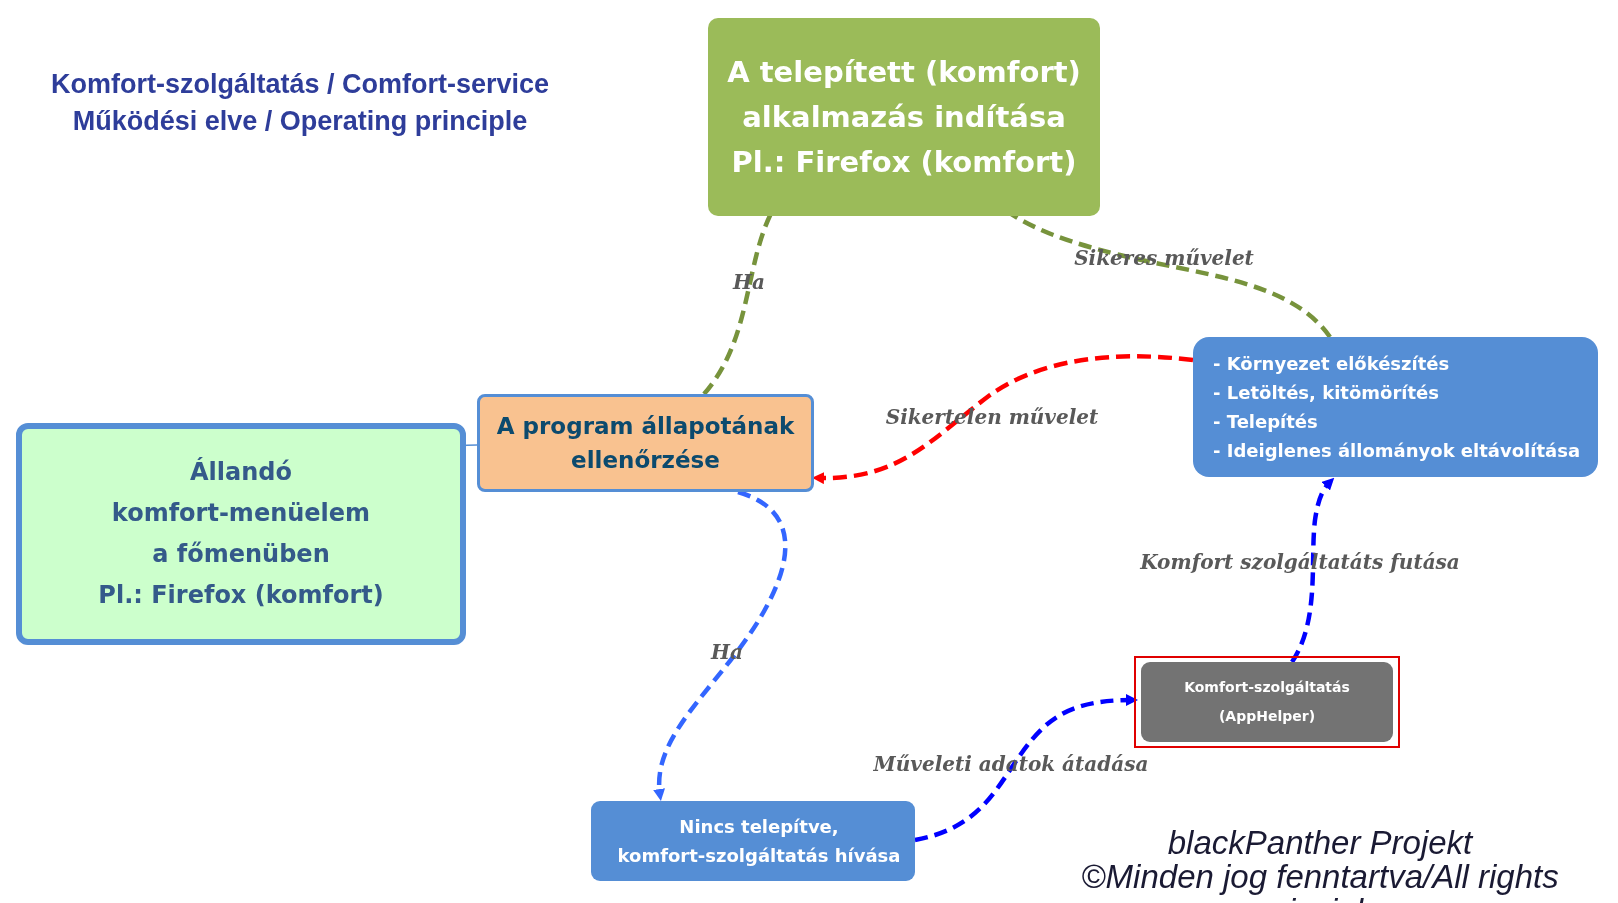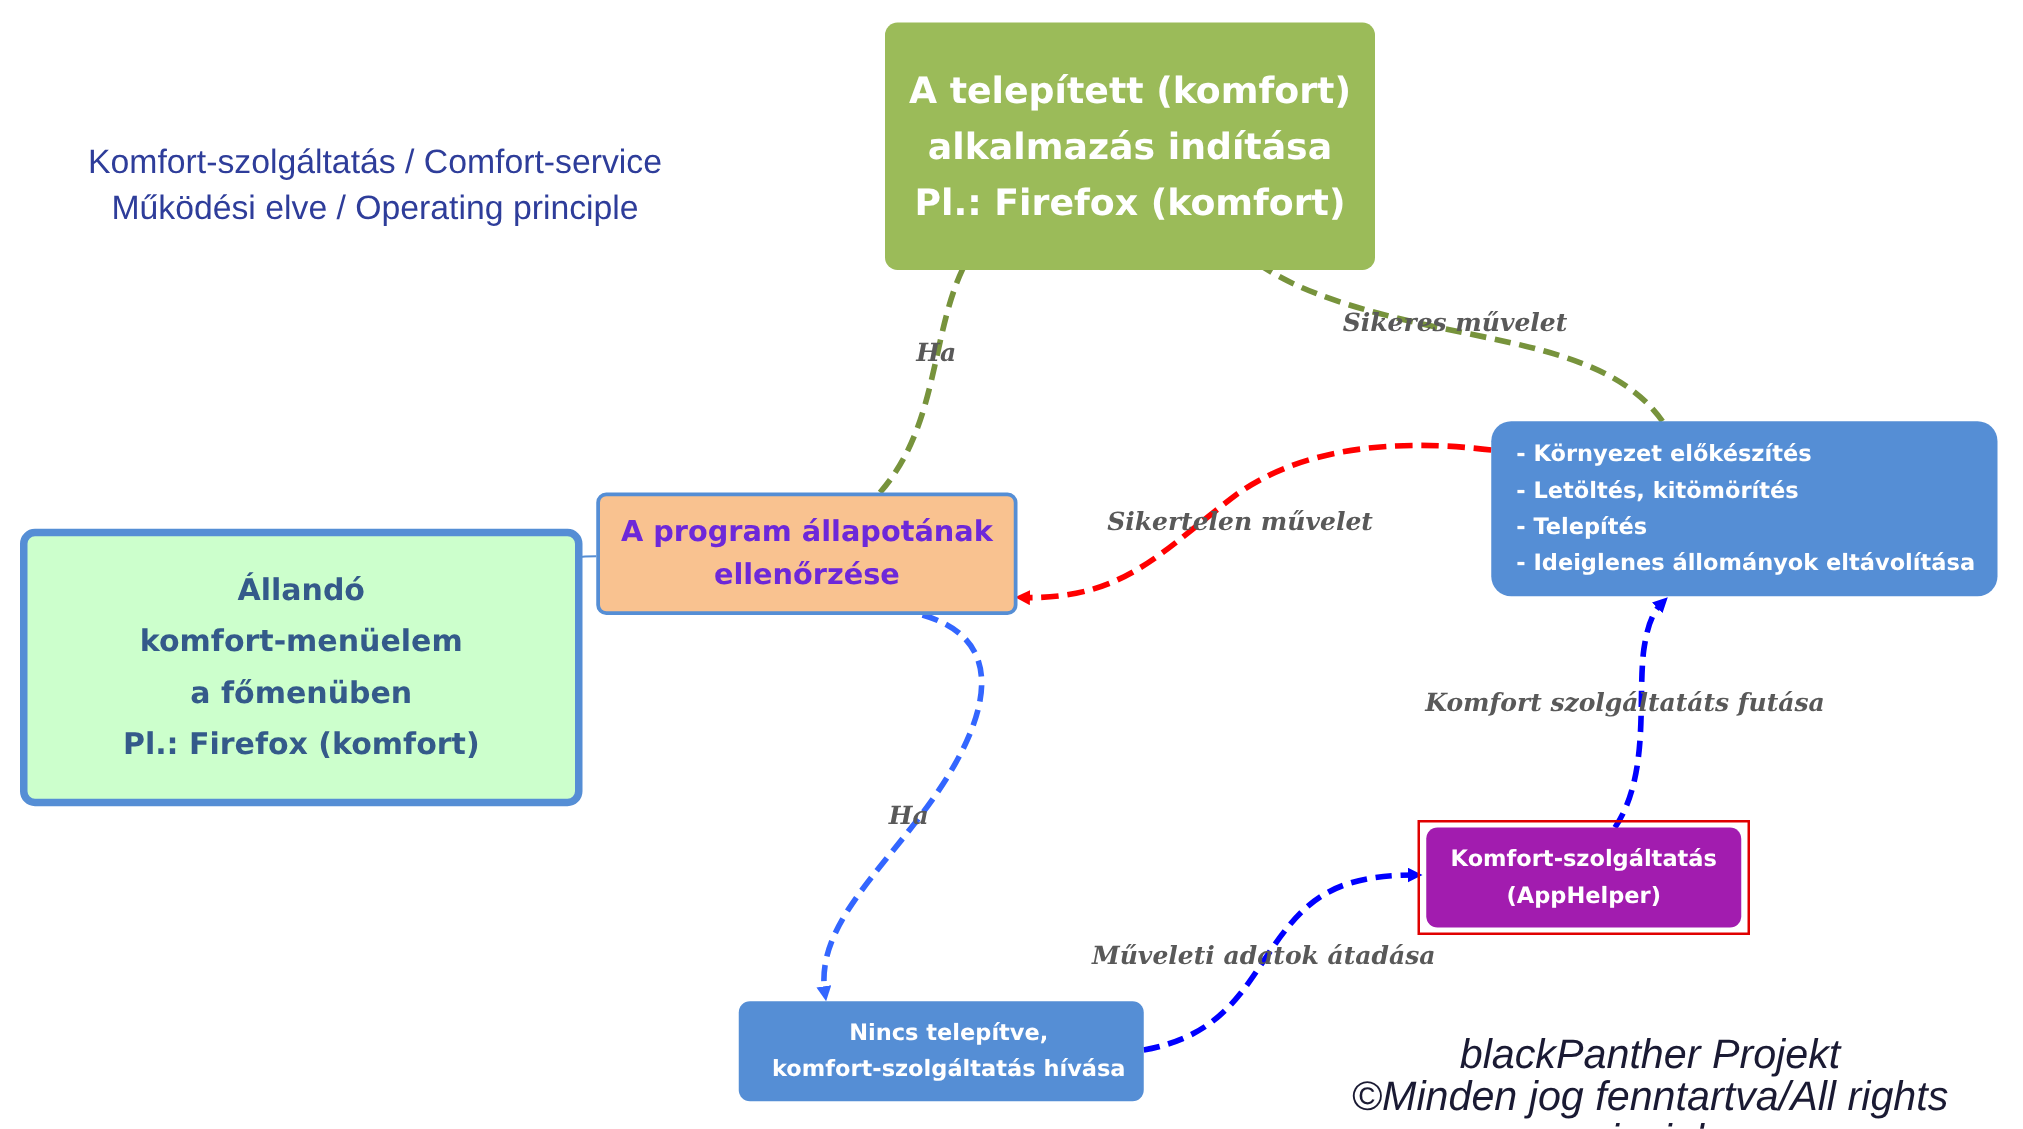--- a/index.html
+++ b/index.html
@@ -4,58 +4,58 @@
   <style>
     html, body { margin: 0; padding: 0; }
     body {
       width: 1618px; height: 903px; position: relative; overflow: hidden;
       background: #ffffff;
       font-family: "DejaVu Sans", sans-serif;
     }
     #canvas { position: absolute; left: 0; top: 0; width: 1618px; height: 903px; }
     .title {
       position: absolute; left: 20px; top: 66px; width: 560px;
-      text-align: center; color: #2e3d9a; font-weight: normal;
-      font-family: "Liberation Sans", sans-serif; font-size: 27px; line-height: 37px; margin-top: 45px;
+      text-align: center; color: #2e3d9a; font-weight: bold;
+      font-family: "Liberation Sans", sans-serif; font-size: 27px; line-height: 37px;
     }
     .title div { white-space: nowrap; }
     .node {
       position: absolute; box-sizing: border-box; display: flex;
       flex-direction: column; justify-content: center; align-items: center;
       text-align: center; font-weight: bold; white-space: nowrap;
     }
     .node-launch {
       left: 708px; top: 18px; width: 392px; height: 198px;
       background: #9bbb59; border-radius: 10px; color: #ffffff;
       font-size: 29px; line-height: 45px;
     }
     .node-menu {
       left: 16px; top: 423px; width: 450px; height: 222px;
       background: #ccffcc; border: 6px solid #558ed5; border-radius: 12px;
       color: #345a8a; font-size: 24px; line-height: 41px;
     }
     .node-check {
       left: 477px; top: 394px; width: 337px; height: 98px;
       background: #f9c290; border: 3px solid #558ed5; border-radius: 8px;
-      color: #6d28d9; font-size: 23px; line-height: 34px;
+      color: #0c4a6e; font-size: 23px; line-height: 34px;
     }
     .node-steps {
       left: 1193px; top: 337px; width: 405px; height: 140px;
       background: #558ed5; border-radius: 16px; color: #ffffff;
       font-size: 18px; line-height: 29px; align-items: flex-start; padding-left: 20px;
     }
     .node-steps div { text-align: left; }
     .node-service-frame {
       position: absolute; left: 1134px; top: 656px; width: 266px; height: 92px;
       border: 2px solid #e00000; box-sizing: border-box;
     }
     .node-service {
       left: 1141px; top: 662px; width: 252px; height: 80px;
-      background: #a21caf; border-radius: 9px; color: #ffffff;
-      font-size: 18px; line-height: 29px;
+      background: #737373; border-radius: 9px; color: #ffffff;
+      font-size: 14px; line-height: 29px;
     }
     .node-notinstalled {
       left: 591px; top: 801px; width: 324px; height: 80px;
       background: #558ed5; border-radius: 9px; color: #ffffff;
       font-size: 18px; line-height: 29px; padding-left: 12px;
     }
     .edge-label {
       position: absolute; font-family: "DejaVu Serif", serif; font-style: italic;
       font-weight: bold; color: #595959; font-size: 20px; white-space: nowrap;
       transform: translate(-50%, -50%);

